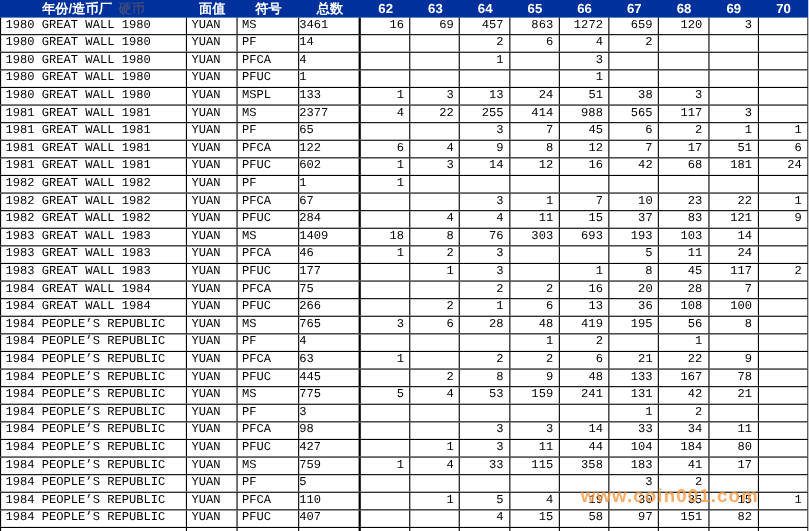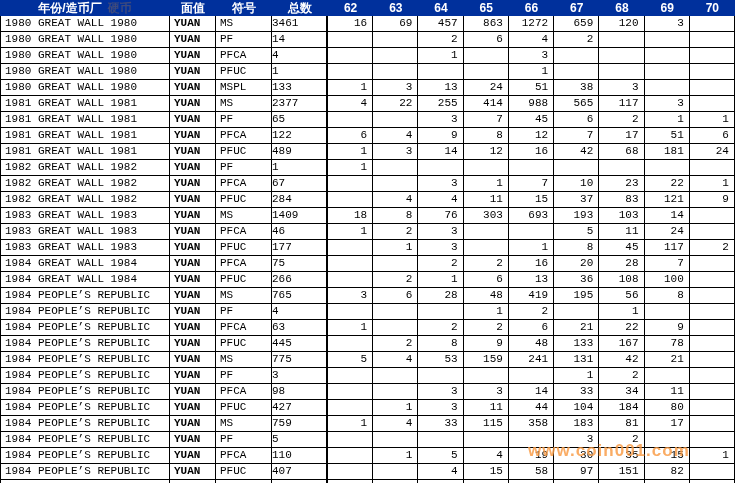--- a/index.html
+++ b/index.html
@@ -23,21 +23,21 @@
   .hc4{width:56px;}
   .hg{flex:1 1 0;}
   .coin-label{color:var(--coin-color,#3d4a7d);margin-left:6px;}
   
   .row{
     display:flex;height:16px;box-sizing:border-box;border-bottom:1px solid #000;
     font-size:11px;line-height:15px;color:#000;white-space:nowrap;
   }
   .cell{box-sizing:border-box;border-right:1px solid #000;overflow:hidden;}
   .c1{width:170px;border-left:1px solid #000;padding-left:4px;}
-  .c2{width:46px;padding-left:4px;font-weight:bold;}
+  .c2{width:46px;padding-left:4px;}
   .c3{width:56px;padding-left:4px;}
   .c4{width:56px;padding-right:4px;border-right:2px solid #000;}
   .gcell{flex:1 1 0;text-align:right;padding-right:5px;}
   
   .watermark{
     position:absolute;left:528px;top:441px;
     font-family:"Liberation Sans","DejaVu Sans",sans-serif;
     font-weight:bold;font-size:17px;letter-spacing:1px;
     color:var(--wm-color,#f99b44);opacity:0.82;pointer-events:none;
     white-space:nowrap;
@@ -180,21 +180,21 @@
         <div class="cell gcell">12</div>
         <div class="cell gcell">7</div>
         <div class="cell gcell">17</div>
         <div class="cell gcell">51</div>
         <div class="cell gcell">6</div>
       </div>
       <div class="row">
         <div class="cell c1">1981 GREAT WALL 1981</div>
         <div class="cell c2">YUAN</div>
         <div class="cell c3">PFUC</div>
-        <div class="cell c4">489</div>
+        <div class="cell c4">602</div>
         <div class="cell gcell">1</div>
         <div class="cell gcell">3</div>
         <div class="cell gcell">14</div>
         <div class="cell gcell">12</div>
         <div class="cell gcell">16</div>
         <div class="cell gcell">42</div>
         <div class="cell gcell">68</div>
         <div class="cell gcell">181</div>
         <div class="cell gcell">24</div>
       </div>
@@ -442,21 +442,21 @@
         <div class="cell c1">1984 PEOPLE’S REPUBLIC</div>
         <div class="cell c2">YUAN</div>
         <div class="cell c3">MS</div>
         <div class="cell c4">759</div>
         <div class="cell gcell">1</div>
         <div class="cell gcell">4</div>
         <div class="cell gcell">33</div>
         <div class="cell gcell">115</div>
         <div class="cell gcell">358</div>
         <div class="cell gcell">183</div>
-        <div class="cell gcell">81</div>
+        <div class="cell gcell">41</div>
         <div class="cell gcell">17</div>
         <div class="cell gcell"></div>
       </div>
       <div class="row">
         <div class="cell c1">1984 PEOPLE’S REPUBLIC</div>
         <div class="cell c2">YUAN</div>
         <div class="cell c3">PF</div>
         <div class="cell c4">5</div>
         <div class="cell gcell"></div>
         <div class="cell gcell"></div>

